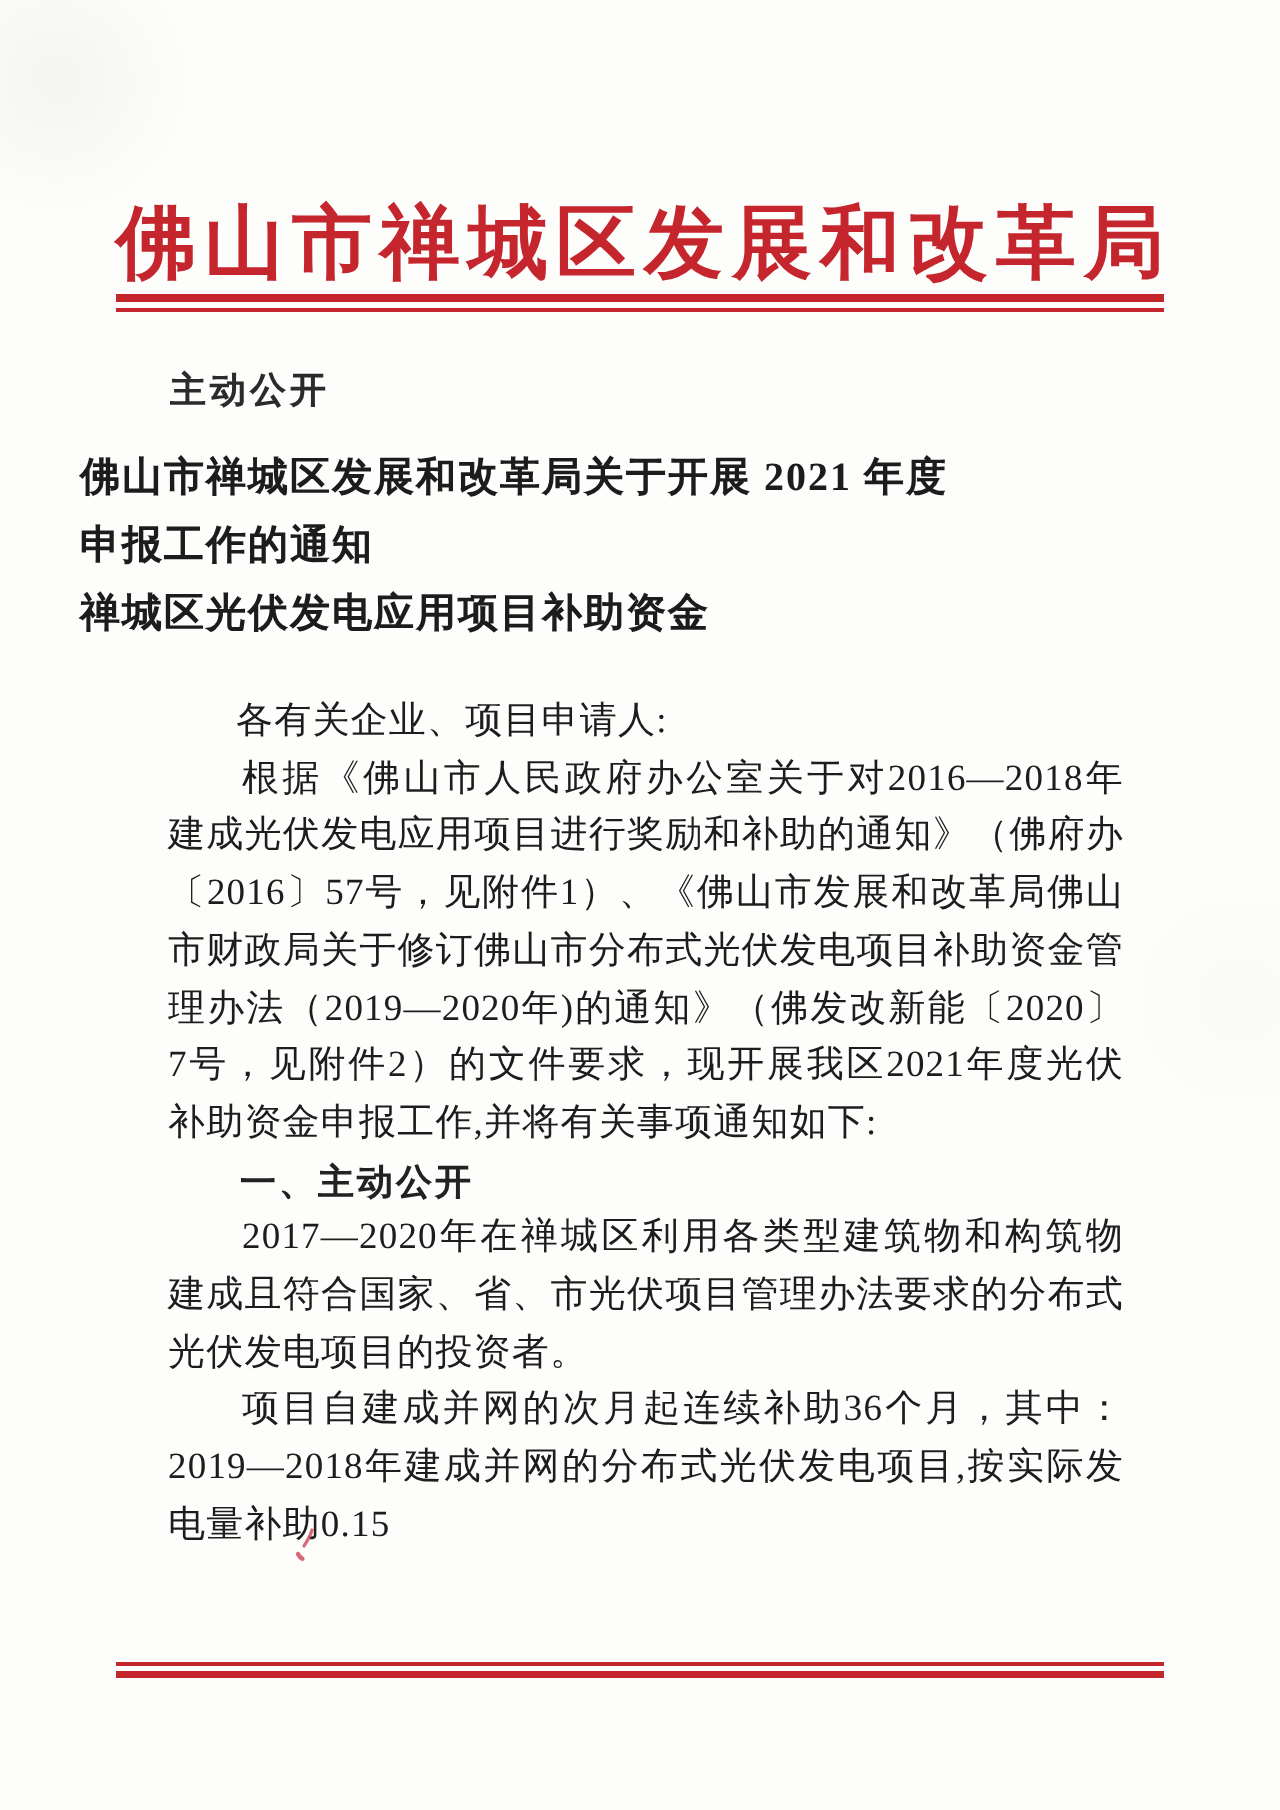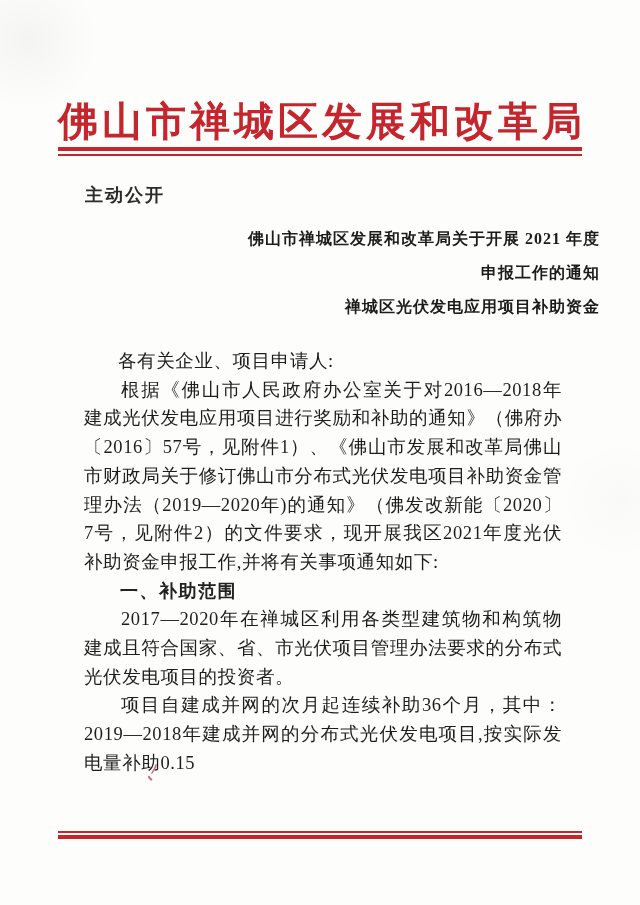--- a/index.html
+++ b/index.html
@@ -56,24 +56,24 @@
     letter-spacing: 2px;
     color: #2b2b2b;
   }
 
   
   .doc-title {
     position: absolute;
     top: 222px;
     left: 40px;
     width: 560px;
-    text-align: right;
+    text-align: left;
     font-weight: bold;
     color: #1c1c1c;
-    font-size: 16px;
+    font-size: 20px;
     line-height: 34px;
     letter-spacing: 1px;
   }
 
   
   .doc-body {
     position: absolute;
     top: 347px;
     left: 84px;
     width: 478px;
@@ -137,21 +137,21 @@
 
   <div class="doc-title">
     <div>佛山市禅城区发展和改革局关于开展 2021 年度</div>
     <div>申报工作的通知</div>
     <div>禅城区光伏发电应用项目补助资金</div>
   </div>
 
   <div class="doc-body">
     <p class="no-indent">各有关企业、项目申请人:</p>
     <p>根据《佛山市人民政府办公室关于对2016—2018年建成光伏发电应用项目进行奖励和补助的通知》（佛府办〔2016〕57号，见附件1）、《佛山市发展和改革局佛山市财政局关于修订佛山市分布式光伏发电项目补助资金管理办法（2019—2020年)的通知》（佛发改新能〔2020〕7号，见附件2）的文件要求，现开展我区2021年度光伏补助资金申报工作,并将有关事项通知如下:</p>
-    <p class="section-heading">一、补助范围</p>
+    <p class="section-heading">一、主动公开</p>
     <p>2017—2020年在禅城区利用各类型建筑物和构筑物建成且符合国家、省、市光伏项目管理办法要求的分布式光伏发电项目的投资者。</p>
     <p>项目自建成并网的次月起连续补助36个月，其中：2019—2018年建成并网的分布式光伏发电项目,按实际发电量补助0.15</p>
   </div>
 
   <svg class="pen-mark" viewBox="0 0 18 22" xmlns="http://www.w3.org/2000/svg">
     <path d="M12 3 C11 7 9 9 8 11" stroke="#cf4558" stroke-width="1.6" fill="none" stroke-linecap="round"></path>
     <path d="M5 15 C5.6 16.2 6.4 17 7.2 17.4" stroke="#cf4558" stroke-width="2.2" fill="none" stroke-linecap="round"></path>
   </svg>
 
   <div class="footer-rule"></div>

